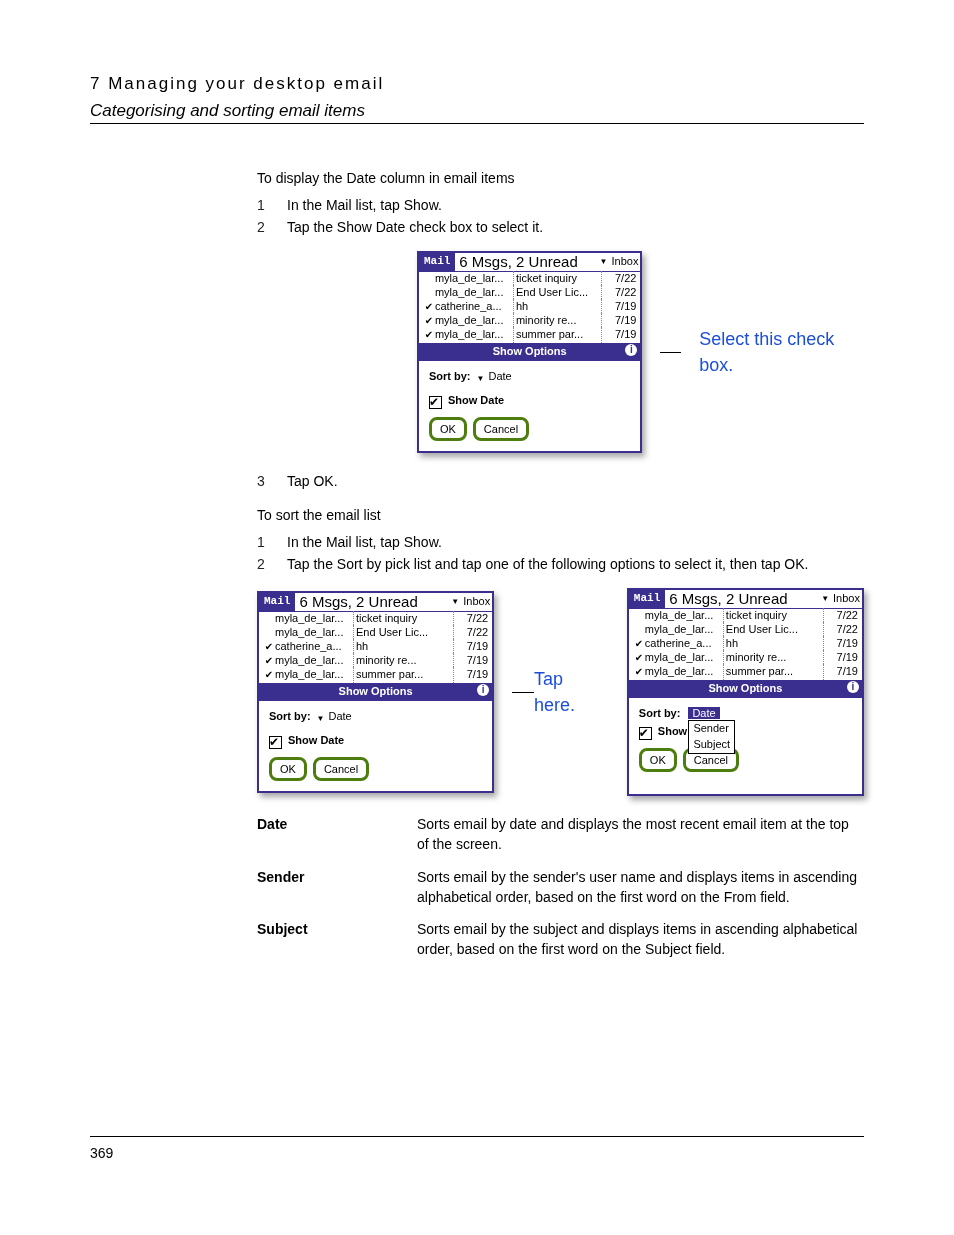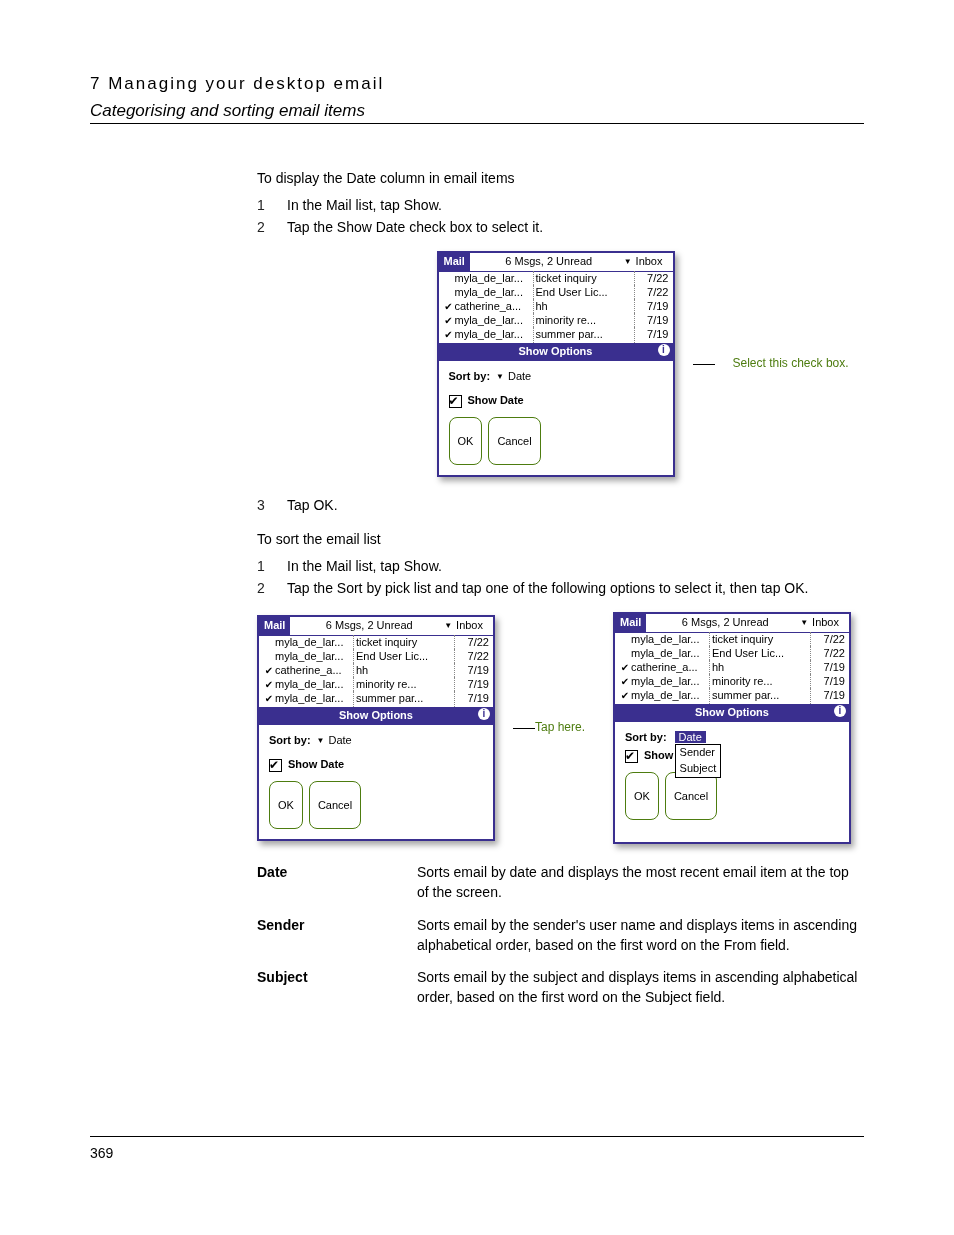--- a/index.html
+++ b/index.html
@@ -54,22 +54,22 @@
   }
   .fig-wrap {
     display: flex;
     align-items: center;
     gap: 18px;
     margin: 14px 0 18px 0;
   }
   .fig-wrap.center-one { justify-content: center; }
   .fig-wrap.two { justify-content: flex-start; }
   .annot {
-    font-size: 12px;
-    color: #4d7c0f;
+    font-size: 18px;
+    color: #1d4ed8;
     min-width: 120px;
   }
   .annot-line {
     width: 22px;
     height: 1px;
     background: #000;
     align-self: center;
   }
   
   .palm {
@@ -86,29 +86,29 @@
     background: #fff;
     border-bottom: 1px solid #3a2f8f;
     height: 18px;
   }
   .palm-titlebar .app {
     background: #3a2f8f;
     color: #fff;
     font-weight: bold;
     padding: 1px 5px;
     font-size: 11px;
+    font-family: Liberation Mono, monospace;
   }
   .palm-titlebar .msgs {
     padding-left: 4px;
-    font-size: 11px;
+    font-size: 15px;
     flex: 1;
-    text-align: center;
   }
   .palm-titlebar .folder {
-    padding: 0 10px 0 2px;
+    padding: 0 2px 0 2px;
     font-size: 11px;
   }
   .palm-titlebar .tri {
     font-size: 8px;
     margin-right: 2px;
   }
   .mail-rows {
     padding: 0 4px;
   }
   .mr {
@@ -166,21 +166,21 @@
     font-size: 10px;
     line-height: 12px;
     text-align: center;
   }
   .panel-body {
     padding: 8px 10px 10px 10px;
     font-size: 11px;
   }
   .panel-body .row {
     display: flex;
-    align-items: center;
+    align-items: flex-end;
     margin-bottom: 8px;
   }
   .panel-body b { font-weight: bold; }
   .tri-small { font-size: 8px; margin: 0 4px 0 6px; }
   .cb {
     display: inline-block;
     width: 11px;
     height: 11px;
     border: 1px solid #000;
     margin-right: 6px;
@@ -192,23 +192,23 @@
     left: -1px;
     top: -3px;
     font-size: 12px;
   }
   .btns {
     display: flex;
     gap: 6px;
     margin-top: 6px;
   }
   .pill {
-    border: 1px solid #4d7c0f;
+    border: 3px solid #4d7c0f;
     border-radius: 8px;
-    padding: 16px 8px;
+    padding: 2px 8px;
     font-size: 11px;
     line-height: 14px;
     background: #fff;
   }
   .dropdown-open {
     position: relative;
     display: inline-block;
   }
   .dropdown-open .sel {
     background: #3a2f8f;

